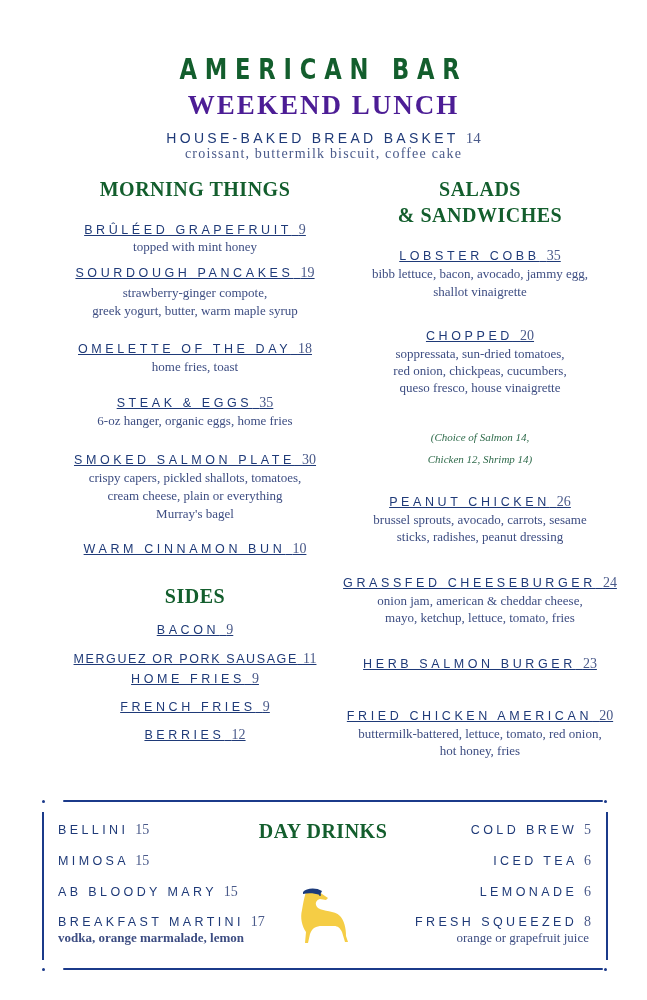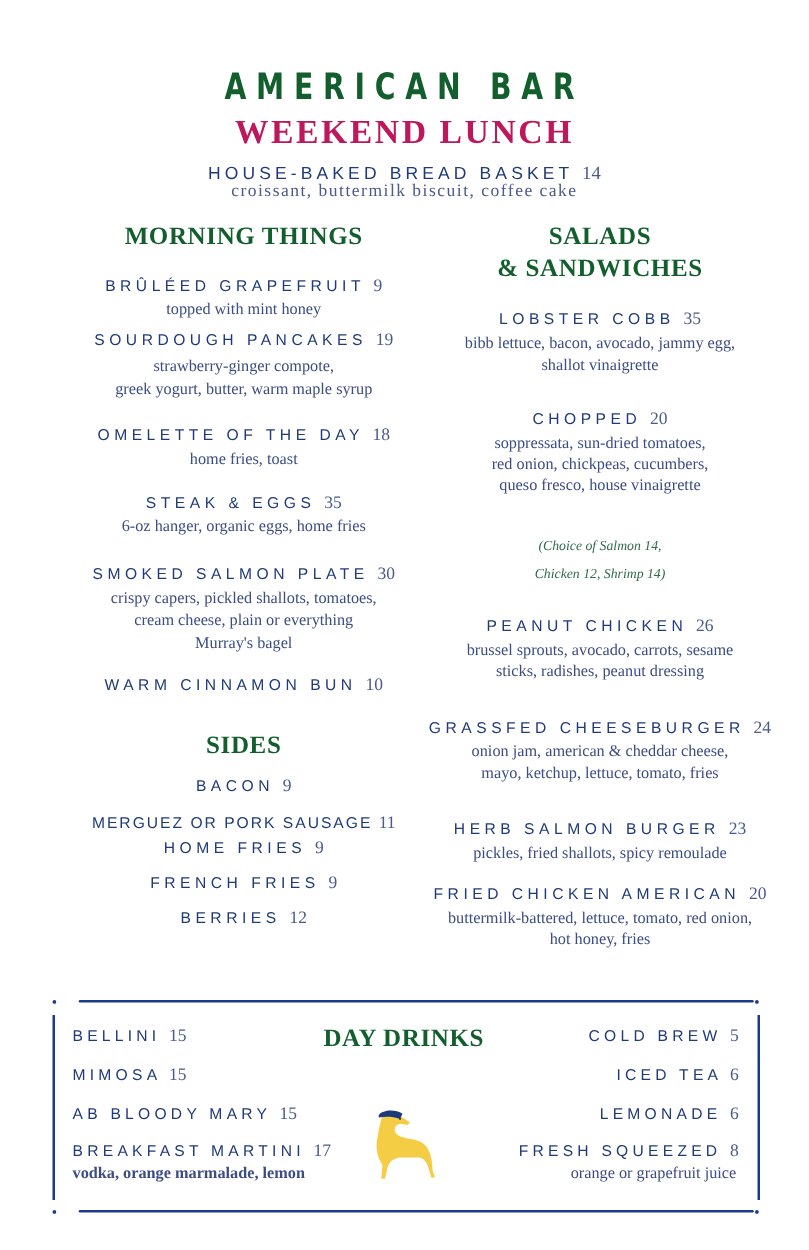--- a/index.html
+++ b/index.html
@@ -9,35 +9,35 @@
   .serif { font-family: "Liberation Serif", "DejaVu Serif", serif; color: #2c3f78; }
   .title-main {
     position: absolute; left: 0; width: 647px; top: 52px; text-align: center;
     font-family: "DejaVu Sans", "Liberation Sans", sans-serif; font-weight: bold;
     font-size: 29px; letter-spacing: 10px; color: #135e2d;
     transform: scaleX(0.78); transform-origin: center;
   }
   .title-sub {
     position: absolute; left: 0; width: 647px; top: 90px; text-align: center;
     font-family: "Liberation Serif", "DejaVu Serif", serif; font-weight: bold;
-    font-size: 27px; letter-spacing: 2px; color: #be185d;
+    font-size: 27px; letter-spacing: 2px; color: #4c1d95;
   }
   .bread-name { position: absolute; left: 0; width: 647px; top: 130px; text-align: center;
     font-size: 14px; letter-spacing: 3.3px; }
   .bread-price { font-family: "Liberation Serif", serif; letter-spacing: 0; font-size: 15px; color: #4a5a8a; }
   .bread-desc { position: absolute; left: 0; width: 647px; top: 146px; text-align: center;
     font-size: 14px; letter-spacing: 1.2px; color: #4a5a8a; }
   .section-title {
     position: absolute; text-align: center;
     font-family: "Liberation Serif", "DejaVu Serif", serif; font-weight: bold;
     font-size: 20px; color: #135e2d; letter-spacing: 0.5px; line-height: 26px;
   }
   .col-left { left: 50px; width: 290px; }
   .col-right { left: 330px; width: 300px; }
-  .item-name { position: absolute; text-align: center; font-size: 12.5px; letter-spacing: 3.6px; white-space: nowrap; }
+  .item-name { position: absolute; text-align: center; font-size: 12.5px; letter-spacing: 3.6px; white-space: nowrap; text-decoration: underline; }
   .item-price { font-family: "Liberation Serif", serif; font-size: 14px; letter-spacing: 0; color: #4a5a8a; }
   .item-desc { position: absolute; text-align: center; font-size: 13px; line-height: 18px; color: #3d4d82; }
   .note { position: absolute; text-align: center; font-style: italic; font-size: 11px; line-height: 22px; color: #2e6a4a; }
   .frame-top, .frame-bot { position: absolute; left: 63px; width: 540px; height: 2px; background: #1b3a8a; border-radius: 2px; }
   .frame-top { top: 800px; }
   .frame-bot { top: 968px; }
   .frame-left, .frame-right { position: absolute; top: 812px; width: 2px; height: 148px; background: #1b3a8a; }
   .frame-left { left: 42px; }
   .frame-right { left: 606px; }
   .dot { position: absolute; width: 3px; height: 3px; background: #1b3a8a; border-radius: 50%; }
@@ -157,21 +157,20 @@
     <span>GRASSFED CHEESEBURGER</span>
     <span class="item-price">24</span>
   </div>
   <div class="item-desc serif col-right" style="top:592px;">onion jam, american &amp; cheddar cheese,</div>
   <div class="item-desc serif col-right" style="top:609px;">mayo, ketchup, lettuce, tomato, fries</div>
 
   <div class="item-name sans col-right" style="top:656px;">
     <span>HERB SALMON BURGER</span>
     <span class="item-price">23</span>
   </div>
-  <div class="item-desc serif col-right" style="top:673px;">pickles, fried shallots, spicy remoulade</div>
 
   <div class="item-name sans col-right" style="top:708px;">
     <span>FRIED CHICKEN AMERICAN</span>
     <span class="item-price">20</span>
   </div>
   <div class="item-desc serif col-right" style="top:725px;">buttermilk-battered, lettuce, tomato, red onion,</div>
   <div class="item-desc serif col-right" style="top:742px;">hot honey, fries</div>
 
   <div class="dot" style="left:42px; top:800px;"></div>
   <div class="dot" style="left:604px; top:800px;"></div>

